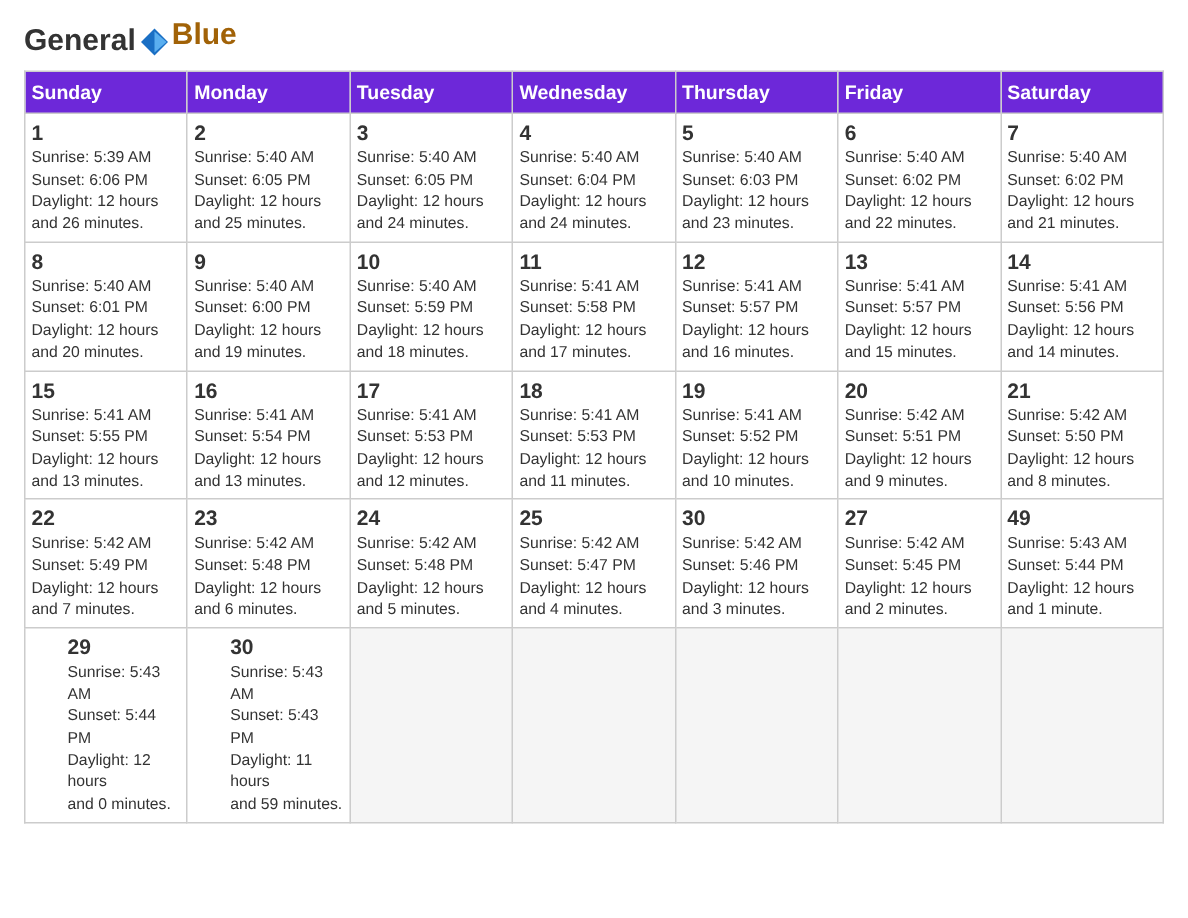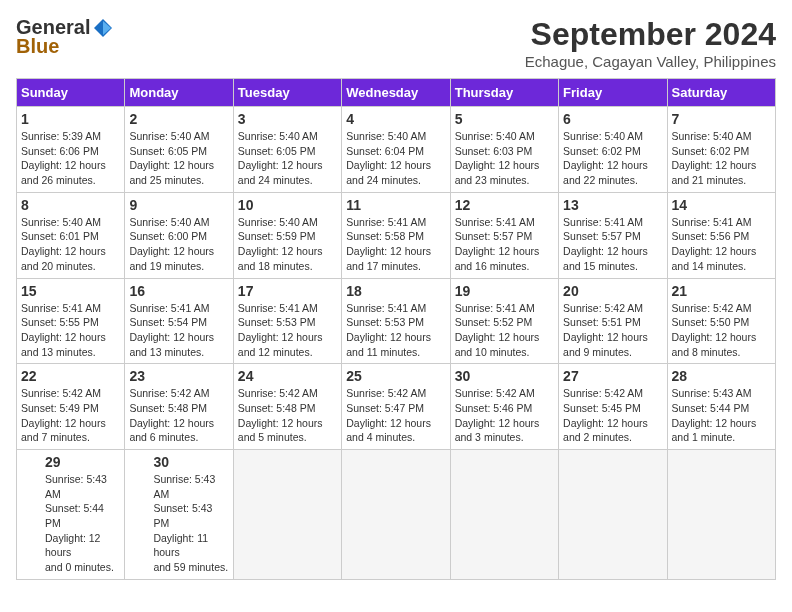--- a/index.html
+++ b/index.html
@@ -11,21 +11,20 @@
       padding: 16px;
     }
     .header-area {
       display: flex;
       justify-content: space-between;
       align-items: flex-start;
       margin-bottom: 8px;
     }
     .logo {
       display: flex;
-      flex-direction: column;
       align-items: flex-start;
     }
     .logo-text {
       display: flex;
       align-items: center;
       gap: 2px;
     }
     .title-area {
       text-align: right;
     }
@@ -88,24 +87,20 @@
   <div class="logo">
     <div class="logo-text">
       <span style="font-size:20px;font-weight:bold;color:#333;">General</span>
       <svg width="22" height="22" viewBox="0 0 22 22">
         <polygon points="11,2 20,11 11,20 2,11" fill="#1a6fc4"></polygon>
         <polygon points="11,4 19,11 11,18" fill="#5aaff0"></polygon>
       </svg>
     </div>
     <span style="font-size:20px;font-weight:bold;color:#a16207;margin-top:-4px;">Blue</span>
   </div>
-  <div class="title-area">
-    <div class="month-title">September 2024</div>
-    <div class="subtitle">Echague, Cagayan Valley, Philippines</div>
-  </div>
 </div>
 
 <table class="calendar">
   <thead>
     <tr id="weekday-header">
         <th>Sunday</th>
         <th>Monday</th>
         <th>Tuesday</th>
         <th>Wednesday</th>
         <th>Thursday</th>
@@ -304,21 +299,21 @@
 and 3 minutes.</div>
         </td>
         <td>
           <div class="day-number">27</div>
           <div class="day-info" style="white-space: pre-line;">Sunrise: 5:42 AM
 Sunset: 5:45 PM
 Daylight: 12 hours
 and 2 minutes.</div>
         </td>
         <td>
-          <div class="day-number">28</div>
+          <div class="day-number">49</div>
           <div class="day-info" style="white-space: pre-line;">Sunrise: 5:43 AM
 Sunset: 5:44 PM
 Daylight: 12 hours
 and 1 minute.</div>
         </td>
       </tr>
       <tr>
         <td>
           <div class="day-number">29</div>
           <div class="day-info" style="white-space: pre-line;">Sunrise: 5:43 AM

